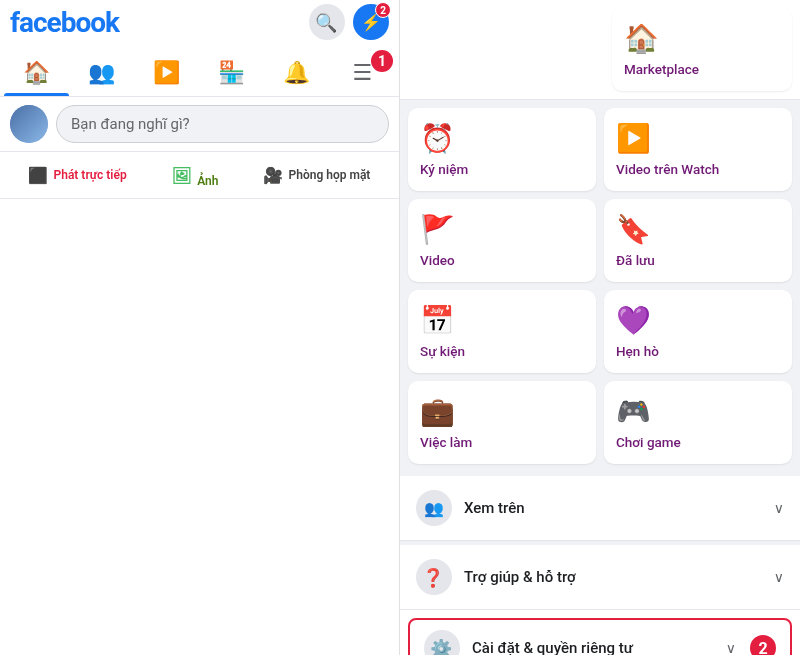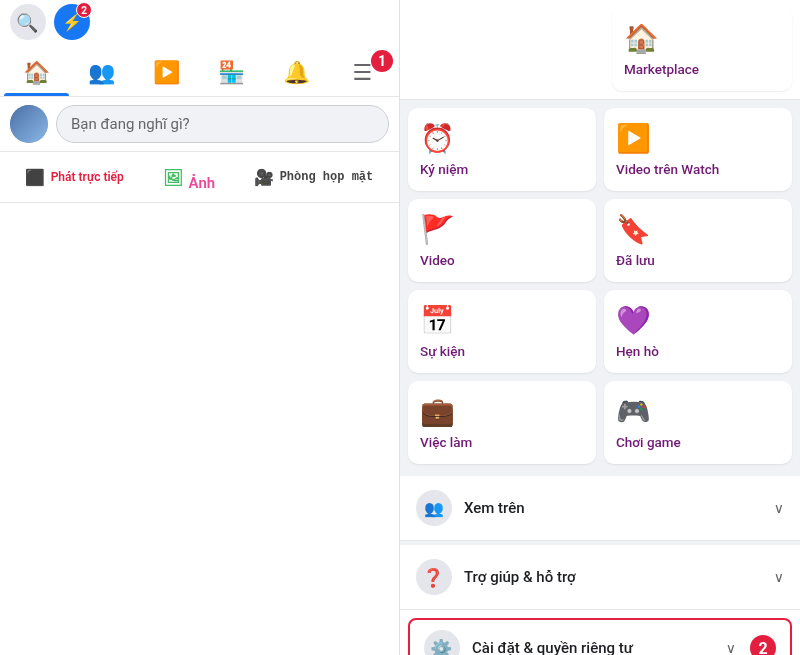--- a/index.html
+++ b/index.html
@@ -317,20 +317,21 @@
       position: relative;
     }
   </style>
 </head>
 <body>
 
 <div class="left-panel">
 
 
   <div class="fb-header">
+    <span class="fb-logo">facebook</span>
     <div class="header-icons">
       <div class="icon-btn">
         <span>🔍</span>
       </div>
       <div class="icon-btn messenger">
         <span style="font-size:16px;">⚡</span>
         <span class="badge">2</span>
       </div>
     </div>
   </div>
@@ -366,25 +367,25 @@
     </div>
   </div>
 
   <div class="action-buttons">
     <div class="action-btn">
       <span class="btn-icon" style="color:#e41e3f;">⬛</span>
       <span style="color:#e41e3f;font-size:12px;">Phát trực tiếp</span>
     </div>
     <div class="action-btn">
       <span class="btn-icon" style="color:#45bd62;">🖼</span>
-      <span style="color:#ec4899;font-size:15px;margin-top:12px;">Ảnh</span>
+      <span style="color:#4d7c0f;font-size:12px;margin-top:12px;">Ảnh</span>
     </div>
     <div class="action-btn">
       <span class="btn-icon" style="color:#1877f2;">🎥</span>
-      <span style="color:#444;font-size:12px;font-family:Liberation Mono, monospace;">Phòng họp mặt</span>
+      <span style="color:#444;font-size:12px;">Phòng họp mặt</span>
     </div>
   </div>
 
   <div class="feed-content">
     <div class="feed-image">
       <div class="feed-overlay"></div>
     </div>
   </div>
 
 </div>

